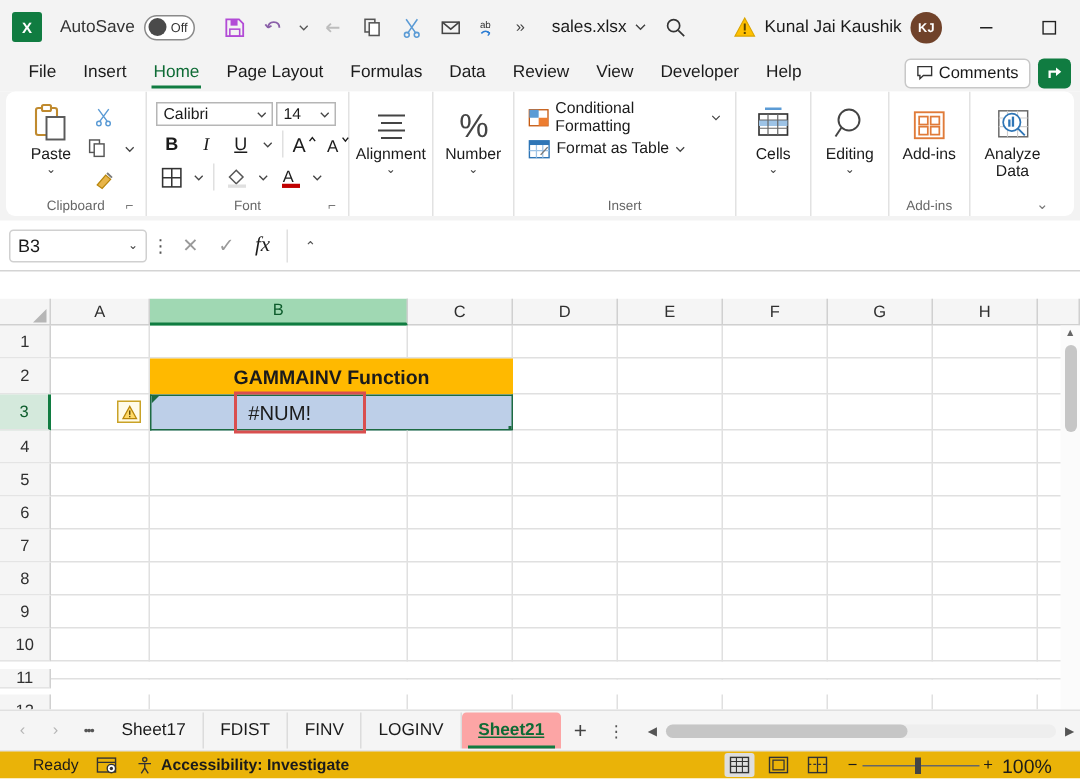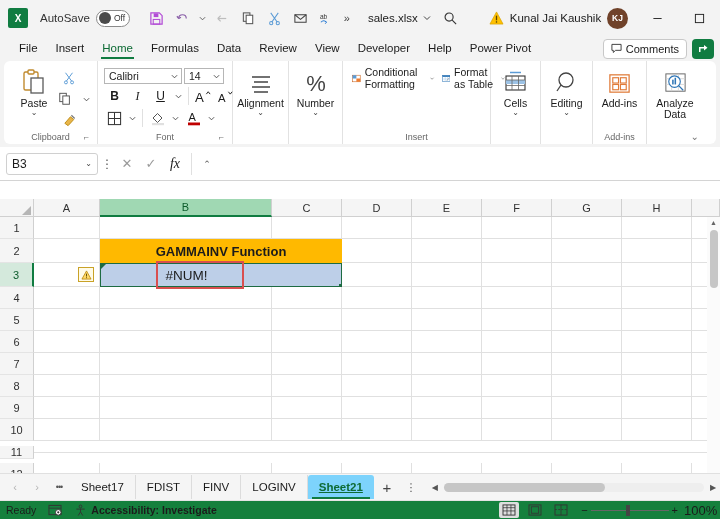--- a/index.html
+++ b/index.html
@@ -187,21 +187,21 @@
     width: 21px; height: 20px;
     display: flex; align-items: center; justify-content: center;
     font-size: 12px; color: #1b1b1b;
   }
   .vsep { width: 1px; height: 18px; background: #e0e0e0; margin: 0 2px; }
   .stylebtn {
     display: flex; align-items: center; gap: 4px;
     font-size: 10.5px; color: #1b1b1b;
     height: 20px; padding: 0 3px;
   }
-  .stylescol { display: flex; flex-direction: row; gap: 1px; padding-top: 3px; }
+  .stylescol { display: flex; flex-direction: column; gap: 1px; padding-top: 3px; }
 
   
   .formula-row {
     height: 34px;
     background: #fff;
     display: flex; align-items: center;
     border-bottom: 1px solid #d4d4d4;
     padding: 0 4px 0 6px;
   }
   .namebox {
@@ -351,21 +351,21 @@
   }
   .navbtn.dim { color: #b4b4b4; }
   .stab {
     font-size: 11.5px; color: #1b1b1b;
     padding: 0 11px;
     height: 24px; line-height: 24px;
     border-right: 1px solid #dcdcdc;
     white-space: nowrap;
   }
   .stab.active {
-    background: #7dd3fc;
+    background: #fca5a5;
     color: #0e6b35;
     font-weight: bold;
     border-right: none;
     border-radius: 3px 3px 0 0;
     position: relative;
     text-decoration: underline;
   }
   .stab.active::after {
     content: ""; position: absolute; left: 4px; right: 4px; bottom: 0;
     height: 2px; background: #107c41;
@@ -387,24 +387,24 @@
   .hs-thumb {
     position: absolute; left: 0; top: 0;
     width: 62%; height: 9px; background: #c6c6c6; border-radius: 5px;
   }
 
   
   .statusbar {
     position: absolute;
     left: 0; right: 0; bottom: 0;
     height: 19px;
-    background: #15803d;
+    background: #eab308;
     display: flex; align-items: center;
     font-size: 10.5px; color: #1b1b1b;
-    padding: 0 6px;
+    padding: 0 22px;
     border-top: 1px solid #e4e4e4;
   }
   .st-item { margin-right: 12px; display: flex; align-items: center; gap: 4px; white-space: nowrap;}
   .st-right { margin-left: auto; display: flex; align-items: center; gap: 6px; }
   .viewbtn {
     width: 20px; height: 16px;
     display: flex; align-items: center; justify-content: center;
     color: #333;
   }
   .viewbtn.active { background: #dedede; border-radius: 2px; }
@@ -523,27 +523,27 @@
         </svg>
     </div>
 
   </div>
 </div>
 
 <div class="ribbon-tabs">
   <div class="rtab">File</div>
   <div class="rtab">Insert</div>
   <div class="rtab active">Home</div>
+  <div class="rtab">Page Layout</div>
   <div class="rtab">Formulas</div>
   <div class="rtab">Data</div>
   <div class="rtab">Review</div>
   <div class="rtab">View</div>
   <div class="rtab">Developer</div>
   <div class="rtab">Help</div>
-  <div class="rtab">Power Pivot</div>
   <div class="tabs-right">
     <div class="comments-btn">
       <svg width="11" height="11" viewBox="0 0 12 12">
           <path d="M1 1.5 H11 V8 H5 L2.5 10.3 V8 H1 Z" fill="none" stroke="#333" stroke-width="1"></path>
         </svg>
       <span>Comments</span>
     </div>
     <div class="share-btn">
       <svg width="12" height="12" viewBox="0 0 12 12">
           <path d="M2 9 V4 H7 V2 L10.5 4.8 L7 7.6 V5.5 H3.5 V9 Z" fill="#fff"></path>

